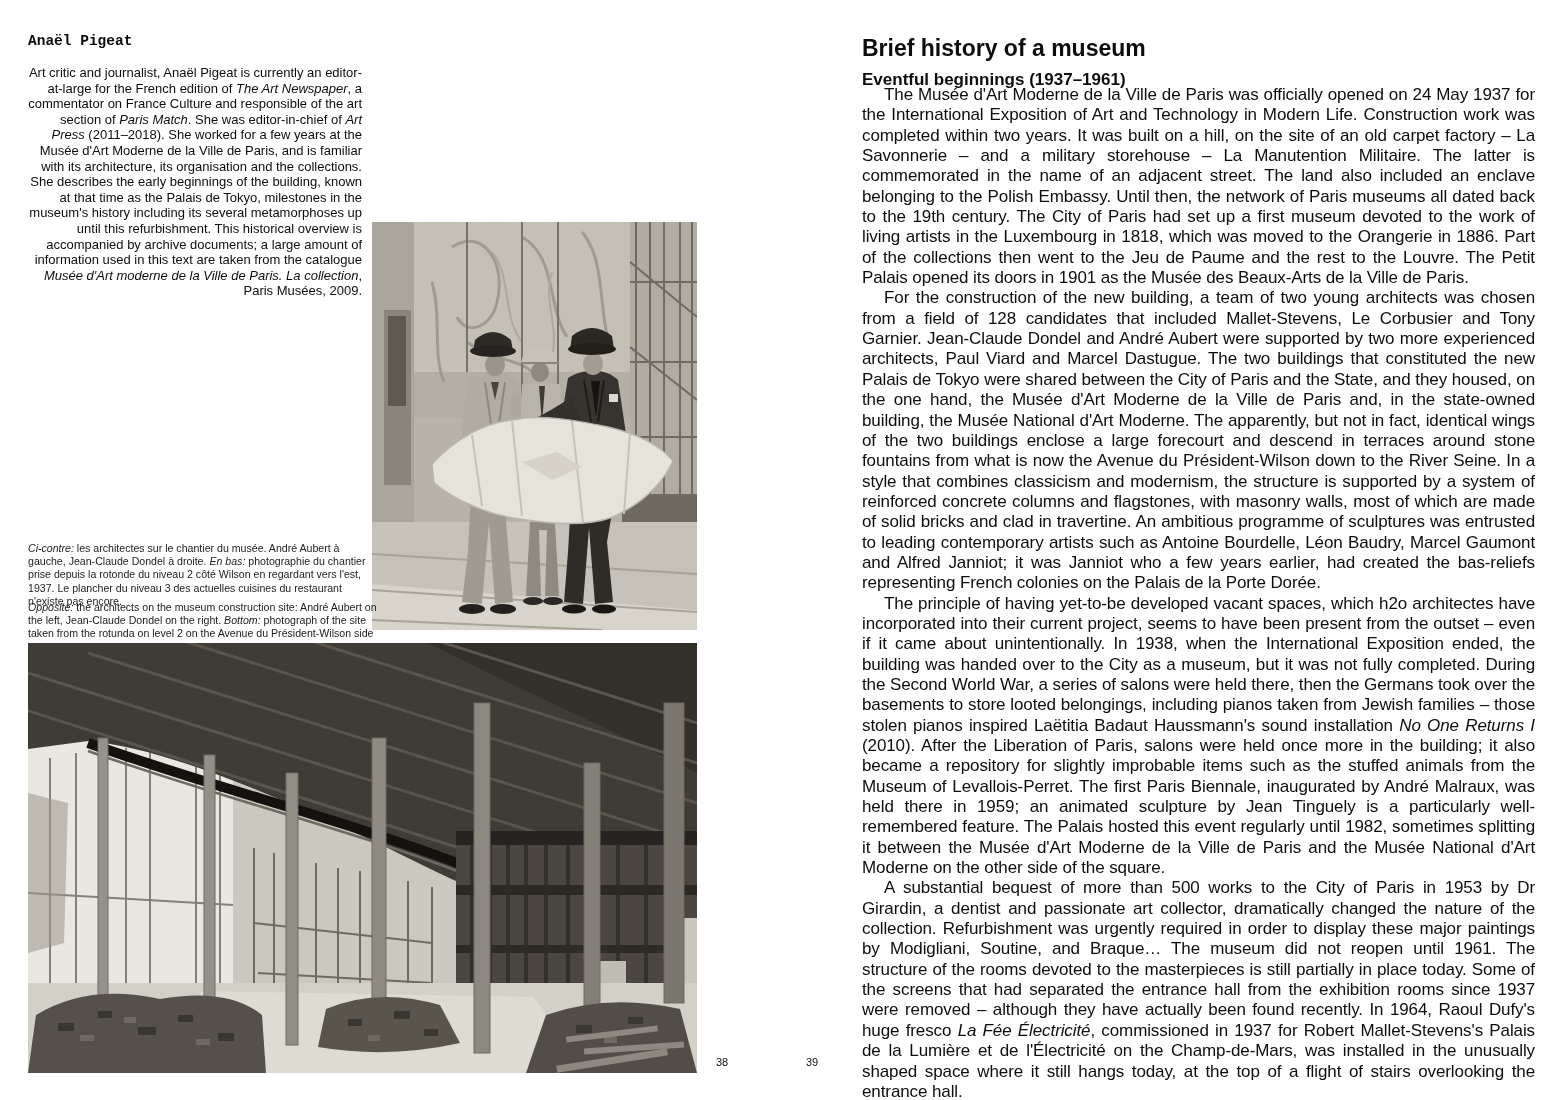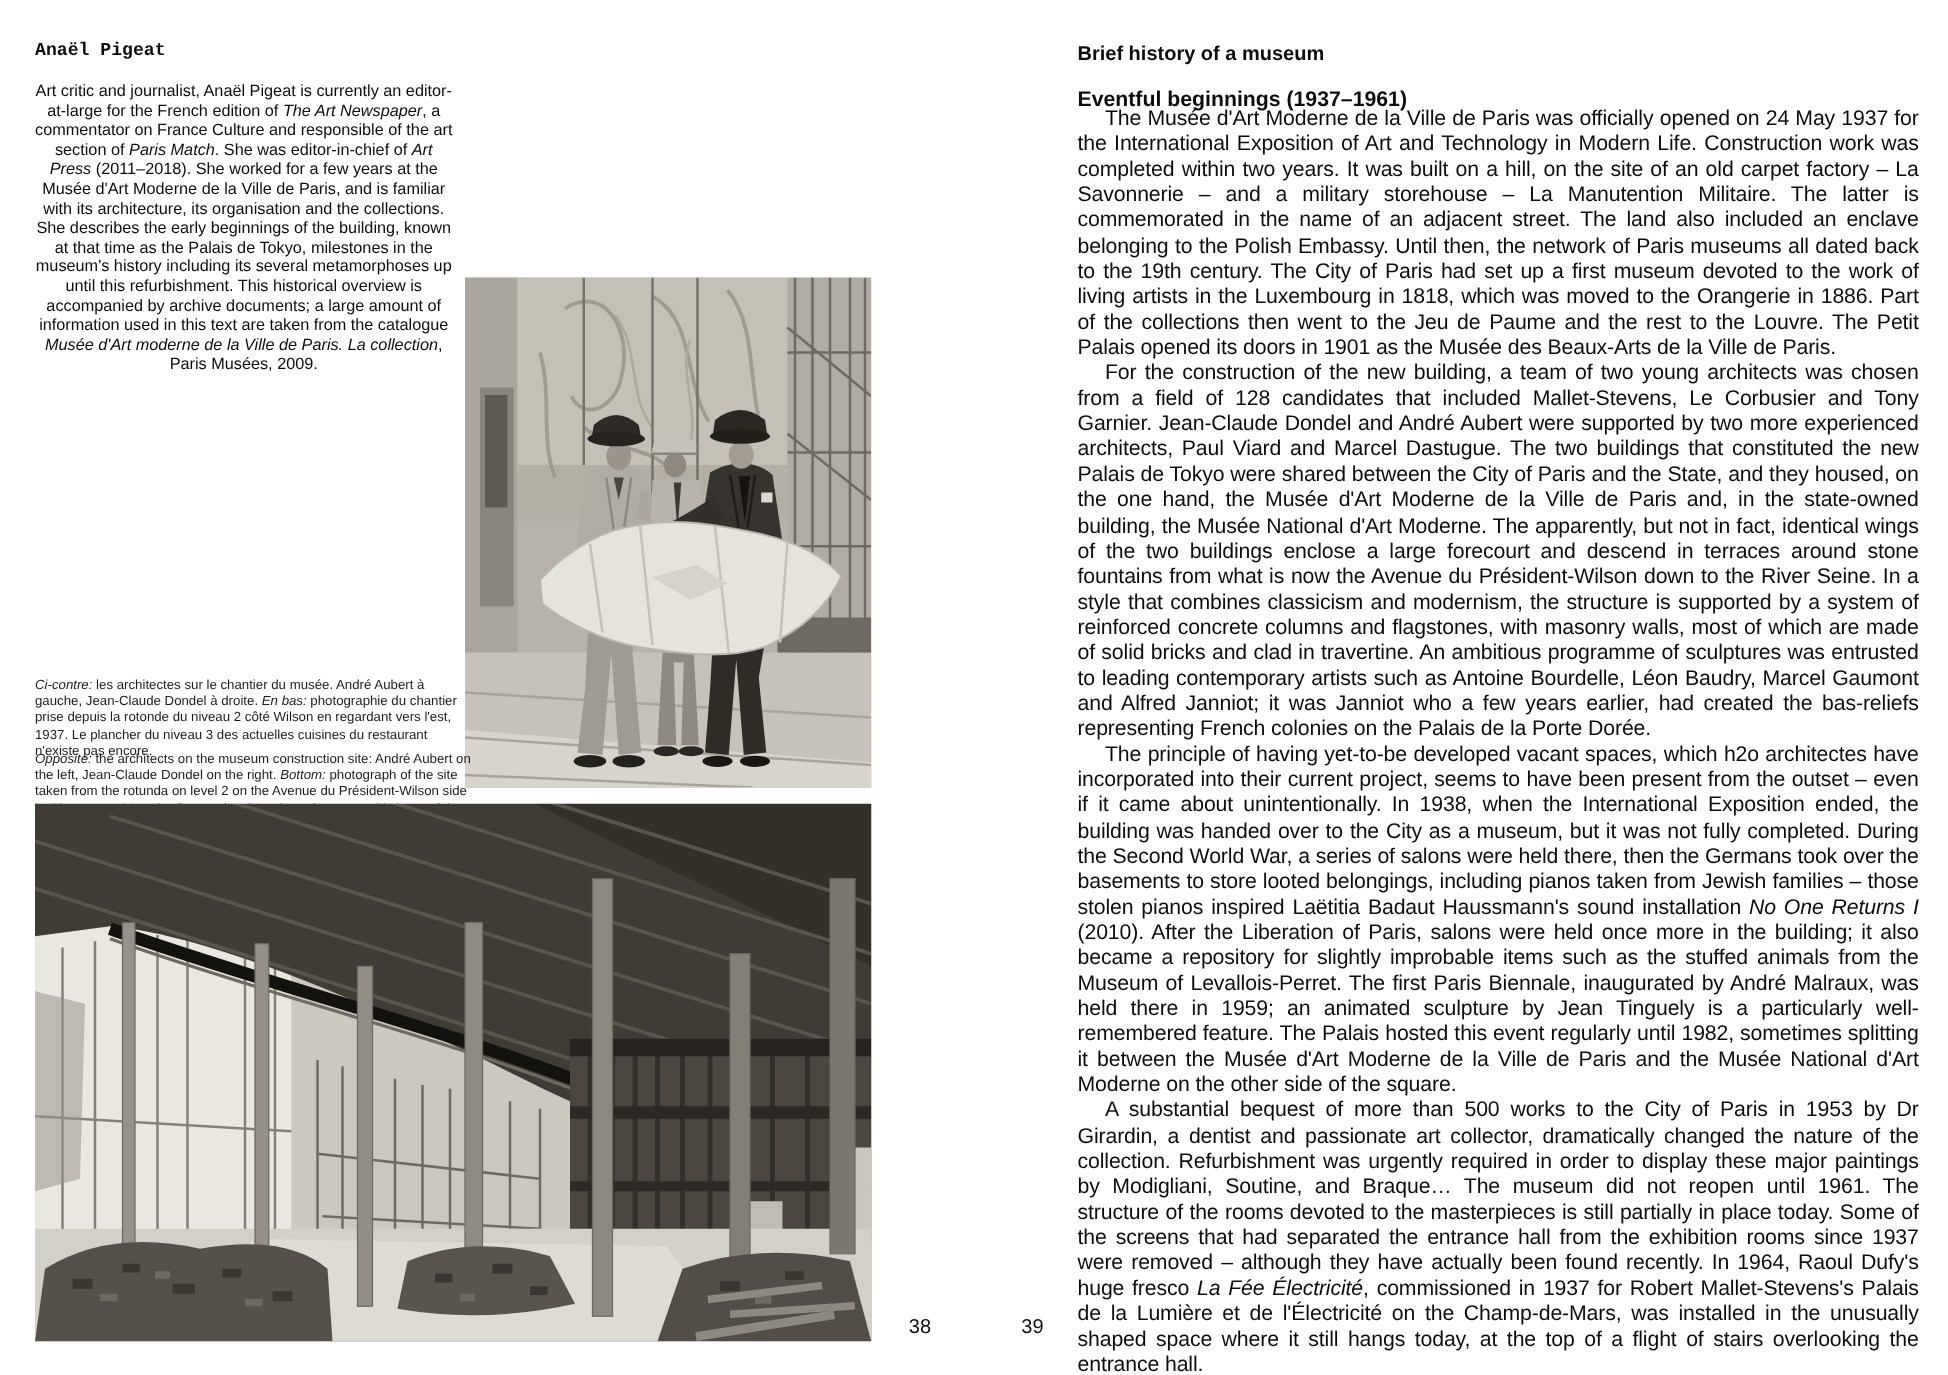--- a/index.html
+++ b/index.html
@@ -13,43 +13,43 @@
   }
   .abs{position:absolute;}
   
   .author-name{
     left:28px;top:23px;width:340px;
     font-size:14.5px;font-weight:700;line-height:17px;font-family:Liberation Mono, monospace;
   }
   .bio{
     left:28px;top:52px;width:334px;
     font-size:13px;line-height:15.6px;
-    text-align:center;
+    text-align:right;
   }
   .caption{
     left:28px;width:350px;
     font-size:10.6px;line-height:13.4px;
     color:#1c1c1c;
   }
   .caption-fr{top:531px;}
   .caption-en{top:590px;}
   .photo{display:block;margin:0;padding:0;background:#b7b3aa;overflow:hidden;}
   .photo svg{display:block;}
   .photo-top{left:372px;top:222px;width:325px;height:408px;}
   .photo-bottom{left:28px;top:643px;width:669px;height:430px;background:#45423b;}
   .pagenum{
     top:1054px;width:40px;
-    font-size:16px;line-height:16px;text-align:center;color:#111;
+    font-size:11px;line-height:16px;color:#111;
   }
   .pagenum-left{left:716px;}
   .pagenum-right{left:806px;}
   
   .chapter-title{
     left:862px;top:23px;width:680px;
-    font-size:16px;font-weight:700;line-height:20px;
+    font-size:23px;font-weight:700;line-height:20px;
   }
   .section-heading{
     left:862px;top:56px;width:680px;
     font-size:17px;font-weight:700;line-height:20px;
   }
   .body-text{
     left:862px;top:85px;width:673px;
   }
   .body-text p{
     margin:0;

